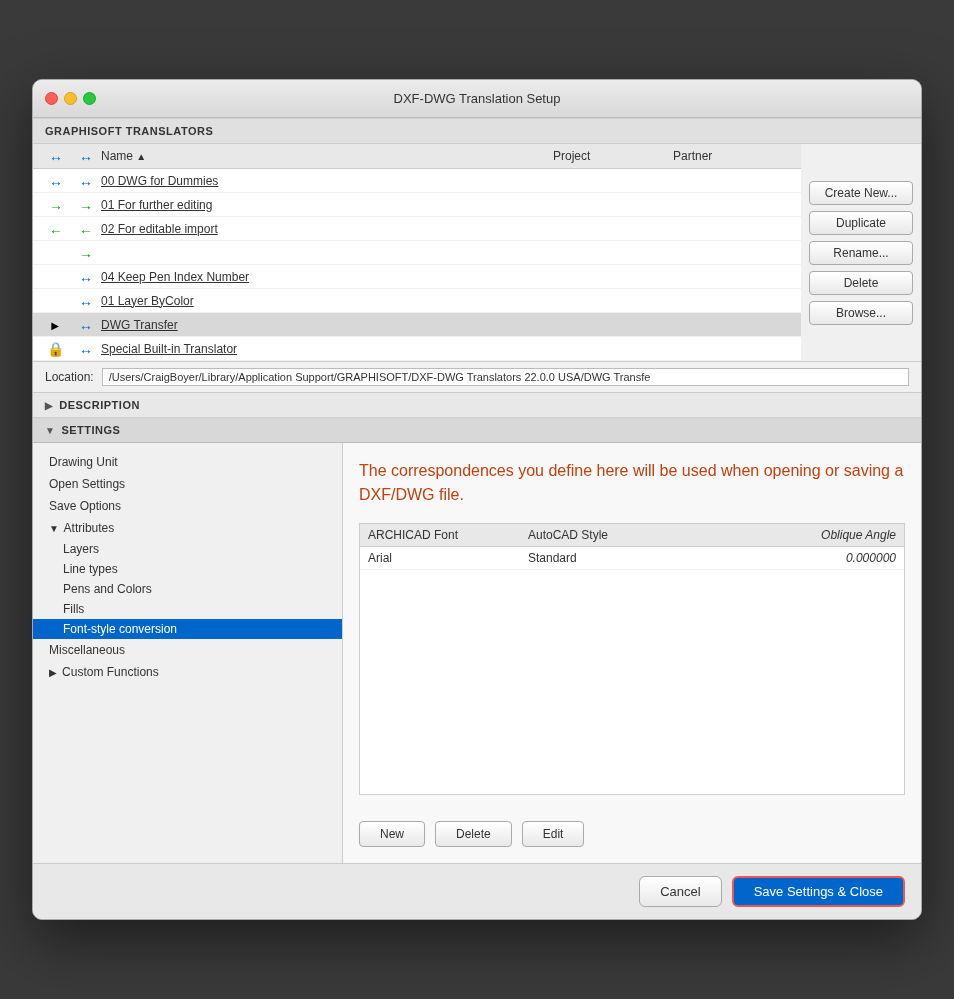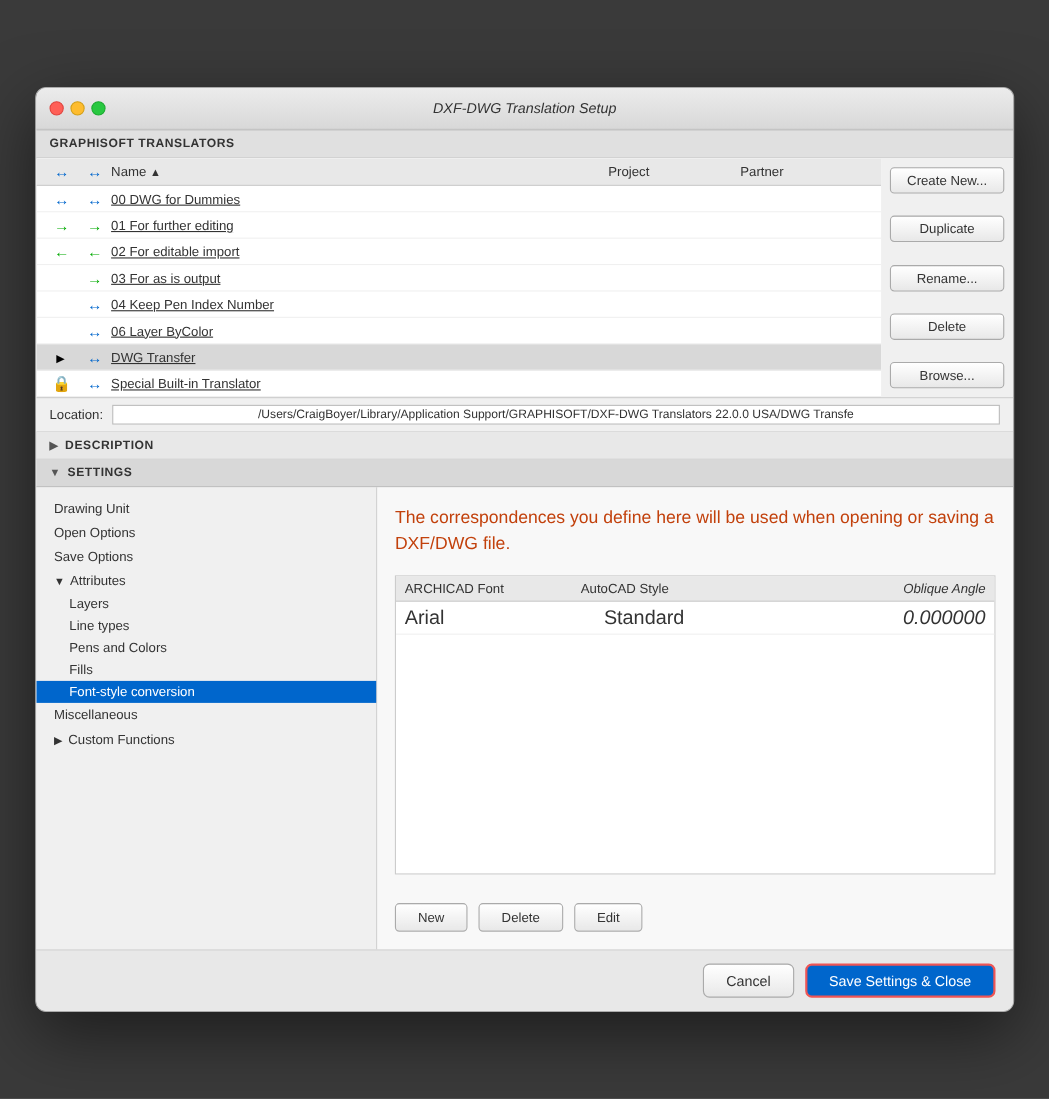--- a/index.html
+++ b/index.html
@@ -21,21 +21,20 @@
       border: 1px solid #aaa;
     }
     .titlebar {
       background: linear-gradient(180deg, #ececec 0%, #d8d8d8 100%);
       height: 38px;
       display: flex;
       align-items: center;
       padding: 0 12px;
       border-bottom: 1px solid #bbb;
       position: relative;
-      font-style: italic;
     }
     .traffic-lights {
       display: flex;
       gap: 6px;
       align-items: center;
     }
     .traffic-light {
       width: 13px;
       height: 13px;
       border-radius: 50%;
@@ -102,21 +101,21 @@
     .arrow-right { color: #00aa00; }
     .arrow-left { color: #00aa00; }
     .row-label { flex: 1; font-size: 12px; color: #333; text-decoration: underline; }
     .right-buttons {
       display: flex;
       flex-direction: column;
       gap: 6px;
       padding: 8px;
       background: #f0f0f0;
       min-width: 120px;
-      justify-content: space-between;
+      justify-content: center;
     }
     .right-btn {
       padding: 4px 10px;
       background: linear-gradient(180deg, #fff 0%, #e8e8e8 100%);
       border: 1px solid #aaa;
       border-radius: 4px;
       font-size: 12px;
       cursor: pointer;
       text-align: center;
       color: #333;
@@ -144,21 +143,20 @@
     .location-value {
       background: #fff;
       border: 1px solid #bbb;
       padding: 2px 6px;
       flex: 1;
       font-size: 11px;
       color: #333;
       overflow: hidden;
       text-overflow: ellipsis;
       white-space: nowrap;
-      text-align: center;
     }
     .description-section {
       background: #e8e8e8;
       border-bottom: 1px solid #ccc;
     }
     .desc-header {
       display: flex;
       align-items: center;
       padding: 6px 12px;
       cursor: pointer;
@@ -245,23 +243,22 @@
       font-size: 12px;
       color: #333;
     }
     .font-col-1 { width: 160px; }
     .font-col-2 { width: 160px; }
     .font-col-3 { flex: 1; text-align: right; font-style: italic; }
     .font-table-row {
       display: flex;
       padding: 4px 8px;
       border-bottom: 1px solid #f0f0f0;
-      font-size: 18px;
-      color: #333;
-      gap: 21px;
+      font-size: 12px;
+      color: #333;
     }
     .font-table-body {
       min-height: 200px;
     }
     .action-buttons {
       display: flex;
       gap: 10px;
     }
     .action-btn {
       padding: 5px 20px;
@@ -360,37 +357,36 @@
           <div class="col-arrows1"><span class="arrow-sym arrow-left">←</span></div>
           <div class="col-arrows2"><span class="arrow-sym arrow-left">←</span></div>
           <div class="row-label">02 For editable import</div>
           <div class="col-project"></div>
           <div class="col-partner"></div>
         </div>
 
         <div class="table-row">
           <div class="col-arrows1"></div>
           <div class="col-arrows2"><span class="arrow-sym arrow-right">→</span></div>
-          <div class="row-label">03 For as is output</div>
           <div class="col-project"></div>
           <div class="col-partner"></div>
         </div>
 
         <div class="table-row">
           <div class="col-arrows1"></div>
           <div class="col-arrows2"><span class="arrow-sym arrow-both">↔</span></div>
           <div class="row-label">04 Keep Pen Index Number</div>
           <div class="col-project"></div>
           <div class="col-partner"></div>
         </div>
 
         <div class="table-row">
           <div class="col-arrows1"></div>
           <div class="col-arrows2"><span class="arrow-sym arrow-both">↔</span></div>
-          <div class="row-label">06 Layer ByColor</div>
+          <div class="row-label">01 Layer ByColor</div>
           <div class="col-project"></div>
           <div class="col-partner"></div>
         </div>
 
         <div class="table-row group-row selected">
           <div class="col-arrows1"><span class="expand-arrow">▶</span></div>
           <div class="col-arrows2"><span class="arrow-sym arrow-both">↔</span></div>
           <div class="row-label">DWG Transfer</div>
           <div class="col-project"></div>
           <div class="col-partner"></div>
@@ -429,21 +425,21 @@
 
   <div class="settings-section">
     <div class="settings-header">
       <span class="triangle">▼</span>
       <span>SETTINGS</span>
     </div>
     <div class="settings-body">
 
       <div class="settings-left">
         <div class="nav-item">Drawing Unit</div>
-        <div class="nav-item">Open Options</div>
+        <div class="nav-item">Open Settings</div>
         <div class="nav-item">Save Options</div>
         <div class="nav-group">
           <span class="expand-arrow">▼</span>
           <span>Attributes</span>
         </div>
         <div class="nav-child">Layers</div>
         <div class="nav-child">Line types</div>
         <div class="nav-child">Pens and Colors</div>
         <div class="nav-child">Fills</div>
         <div class="nav-child active">Font-style conversion</div>

